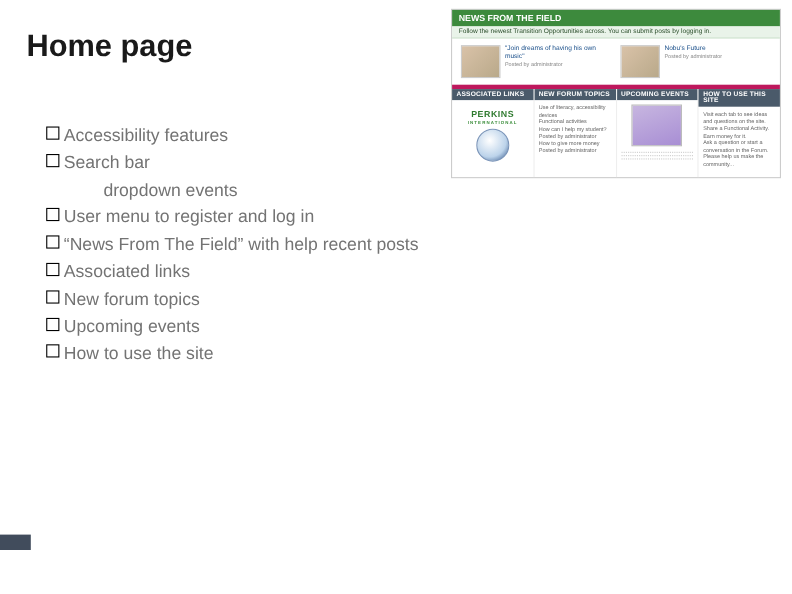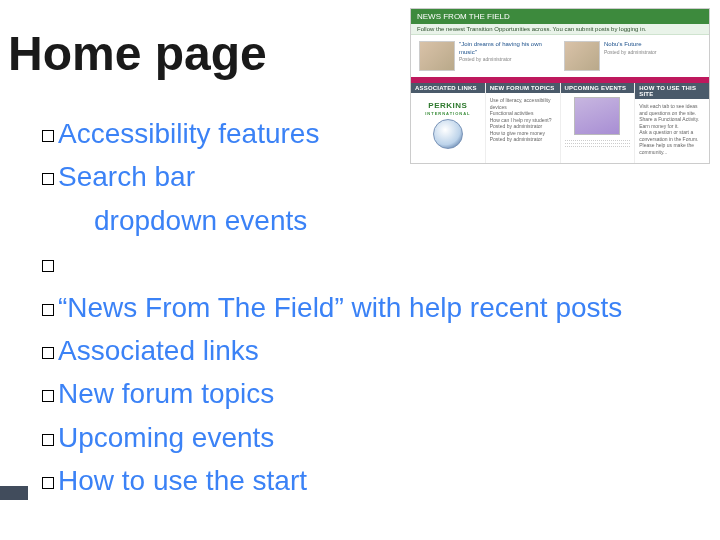--- a/index.html
+++ b/index.html
@@ -13,34 +13,34 @@
     overflow: hidden;
   }
   .slide {
     position: relative;
     width: 720px;
     height: 540px;
   }
   .title {
     position: absolute;
     top: 26px;
-    left: 8px;
-    font-size: 48px;
+    left: 24px;
+    font-size: 28px;
     font-weight: 700;
     color: #1a1a1a;
     letter-spacing: 0px;
   }
   .bullets {
     position: absolute;
     top: 112px;
     left: 42px;
     right: 24px;
-    font-size: 28px;
+    font-size: 16px;
     line-height: 1.55;
-    color: #3b82f6;
+    color: #737373;
   }
   .bullet {
     display: block;
   }
   .bullet .box {
     display: inline-block;
     width: 12px;
     height: 12px;
     border: 1.5px solid #000;
     margin-right: 4px;
@@ -59,21 +59,21 @@
     width: 300px;
     border: 1px solid #ccc;
     background: #fff;
     font-size: 7px;
     color: #555;
     box-sizing: border-box;
   }
   .preview .news-bar {
     background: #3d8a3d;
     color: #fff;
-    font-weight: 400;
+    font-weight: 700;
     font-size: 8px;
     padding: 3px 6px;
   }
   .preview .news-sub {
     background: #e9f3e9;
     color: #2a4d2a;
     font-size: 6px;
     padding: 2px 6px;
     border-bottom: 1px solid #cfe3cf;
   }
@@ -99,21 +99,21 @@
     font-size: 6px;
     line-height: 1.25;
     color: #1a4f8a;
   }
   .preview .news-card .txt .sub {
     color: #888;
     font-size: 5px;
   }
   .preview .cols {
     display: flex;
-    border-top: 6px solid #be185d;
+    border-top: 4px solid #be185d;
   }
   .preview .col {
     flex: 1;
     border-right: 1px solid #eee;
     min-height: 80px;
     padding: 0 0 4px 0;
     box-sizing: border-box;
   }
   .preview .col:last-child { border-right: none; }
   .preview .col-h {
@@ -178,26 +178,26 @@
 <body>
 
 <div class="slide">
 
   <div class="title">Home page</div>
 
   <div class="bullets">
     <span class="bullet"><span class="box"></span><span>Accessibility features</span></span>
     <span class="bullet"><span class="box"></span><span>Search bar</span></span>
     <span class="bullet indent">dropdown events</span>
-    <span class="bullet"><span class="box"></span></span>
+    <span class="bullet"><span class="box"></span><span>User menu to register and log in</span></span>
     <span class="bullet"><span class="box"></span><span>“News From The Field” with help recent posts</span></span>
     <span class="bullet"><span class="box"></span><span>Associated links</span></span>
     <span class="bullet"><span class="box"></span><span>New forum topics</span></span>
     <span class="bullet"><span class="box"></span><span>Upcoming events</span></span>
-    <span class="bullet"><span class="box"></span><span>How to use the start</span></span>
+    <span class="bullet"><span class="box"></span><span>How to use the site</span></span>
   </div>
 
   <div class="preview">
     <div class="news-bar">NEWS FROM THE FIELD</div>
     <div class="news-sub">Follow the newest Transition Opportunities across. You can submit posts by logging in.</div>
     <div class="news-row">
       <div class="news-card">
         <div class="thumb"></div>
         <div class="txt">
           <div>"Join dreams of having his own music"</div>

